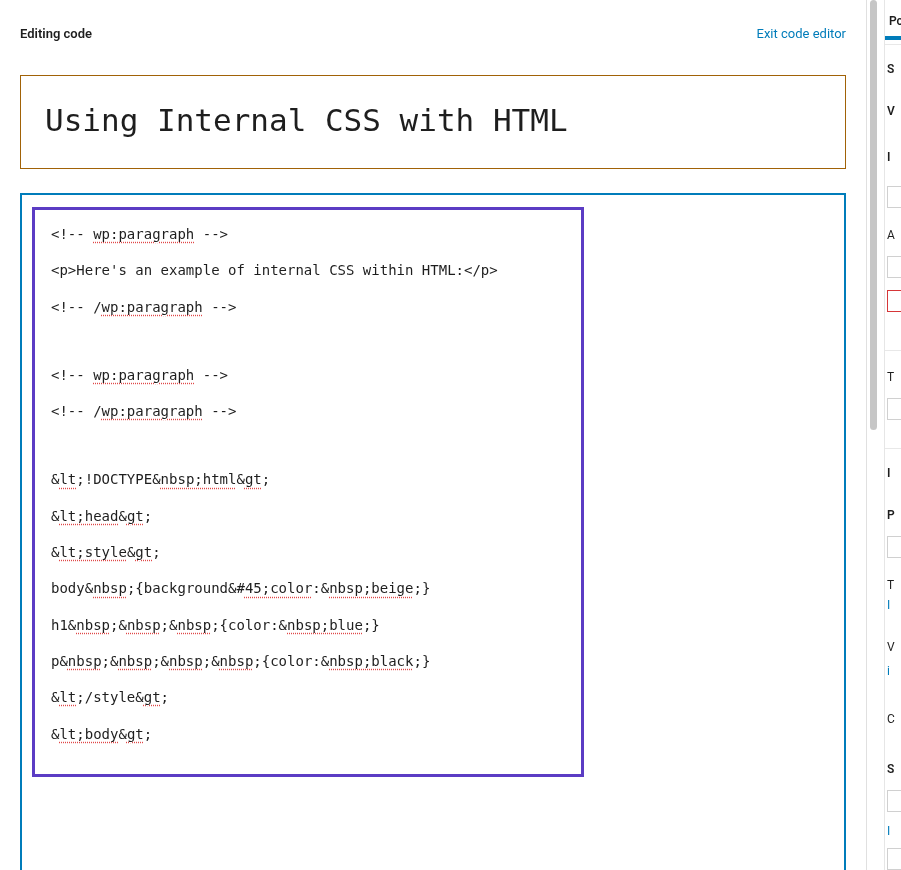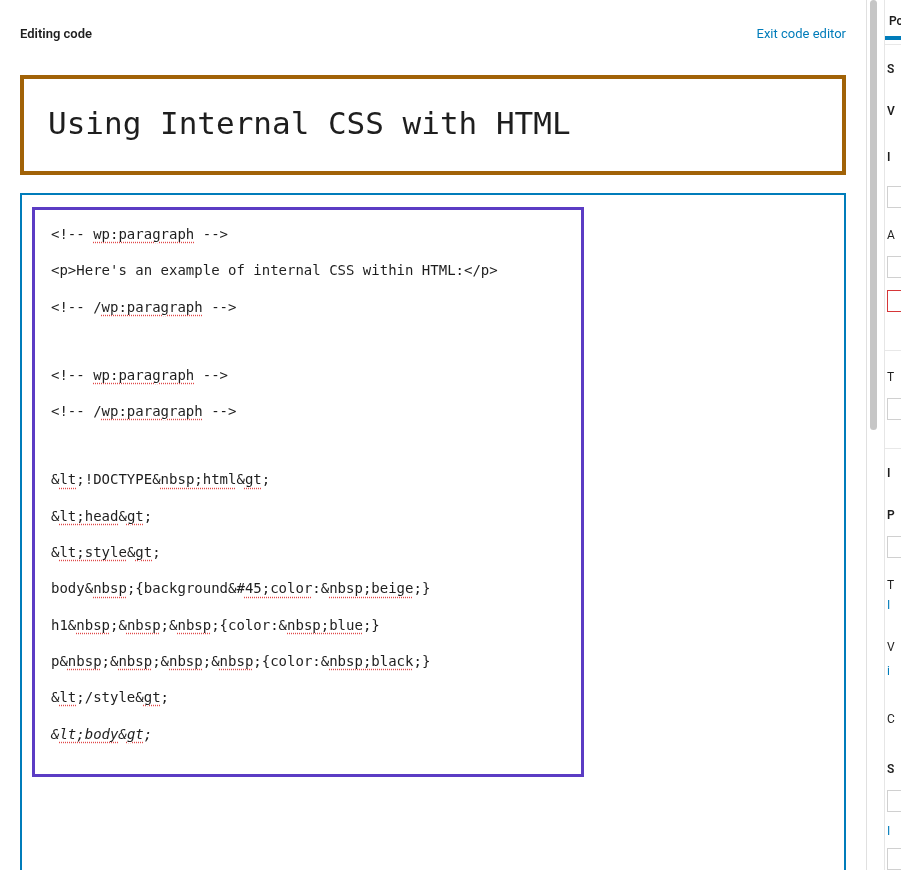--- a/index.html
+++ b/index.html
@@ -12,26 +12,26 @@
   .sidebar { position:absolute; left:884px; top:0; width:17px; height:870px; overflow:hidden; border-left:1px solid #e6e6e6; background:#fff; }
   .sidebar .tab-underline { position:absolute; left:-20px; top:36px; width:60px; height:4px; background:#007cba; }
   .sidebar .sep { position:absolute; left:0; width:17px; height:1px; background:#e8e8e8; }
   .sidebar .txt { position:absolute; left:2px; font-size:12px; color:#1e1e1e; white-space:nowrap; font-weight:600; }
   .sidebar .linkish { color:#007cba; font-weight:400; }
   .sidebar .box { position:absolute; left:2px; height:22px; border:1px solid #d0d0d0; background:#fff; width:40px; }
   .sidebar .redbox { border-color:#d63638; }
   .topbar { display:flex; justify-content:space-between; align-items:center; margin-bottom:34px; }
   .topbar .label { font-size:13px; font-weight:600; color:#1e1e1e; }
   .topbar .exit  { font-size:13px; color:#007cba; cursor:pointer; }
-  .title-box { border:4px solid #a16207; padding:26px 36px 30px 24px; margin-bottom:18px; }
+  .title-box { border:1px solid #a16207; padding:26px 36px 30px 24px; margin-bottom:24px; }
   .title-box .title { font-family: ui-monospace, SFMono-Regular, Menlo, Consolas, monospace; font-size:31px; font-weight:400; letter-spacing:0; color:#1e1e1e; }
   .code-outer { border:2px solid #007cba; padding:12px 10px 40px 10px; height:824px; overflow:hidden; }
   .code-inner { border:3px solid #5b3cc4; padding:14px 16px 18px 16px; width:552px; font-family: ui-monospace, SFMono-Regular, Menlo, Consolas, monospace; font-size:14px; line-height:1.45; color:#1e1e1e; }
   .code-inner .ln { white-space:pre; margin-bottom:16px; }
-  .code-inner .ln:last-child { margin-bottom:12px;font-style:italic; }
+  .code-inner .ln:last-child { margin-bottom:12px; }
   .blank { height:16px; margin-bottom:16px; }
   .sq { text-decoration: underline; text-decoration-style: dotted; text-decoration-color: #e04848; text-underline-offset:3px; }
 </style>
 </head>
 <body>
 <div class="viewport">
 
   <div class="main-col">
 
     <div class="topbar">

